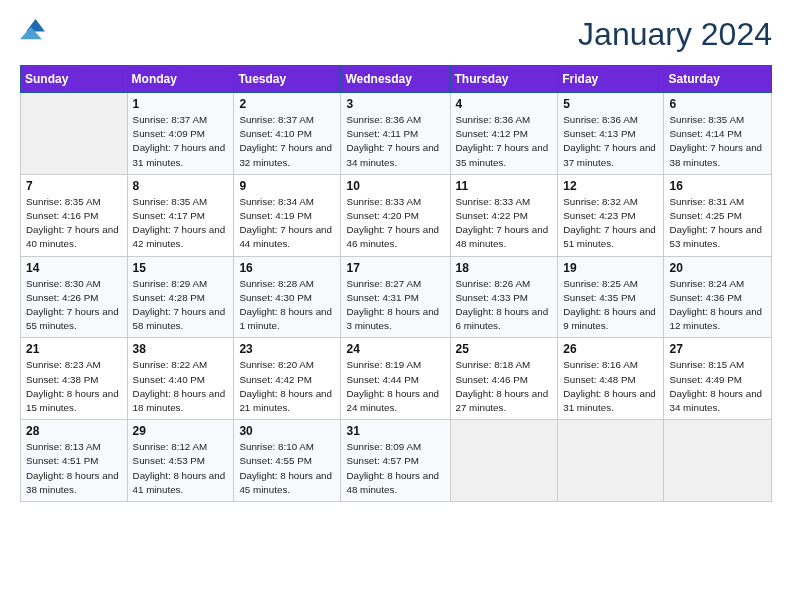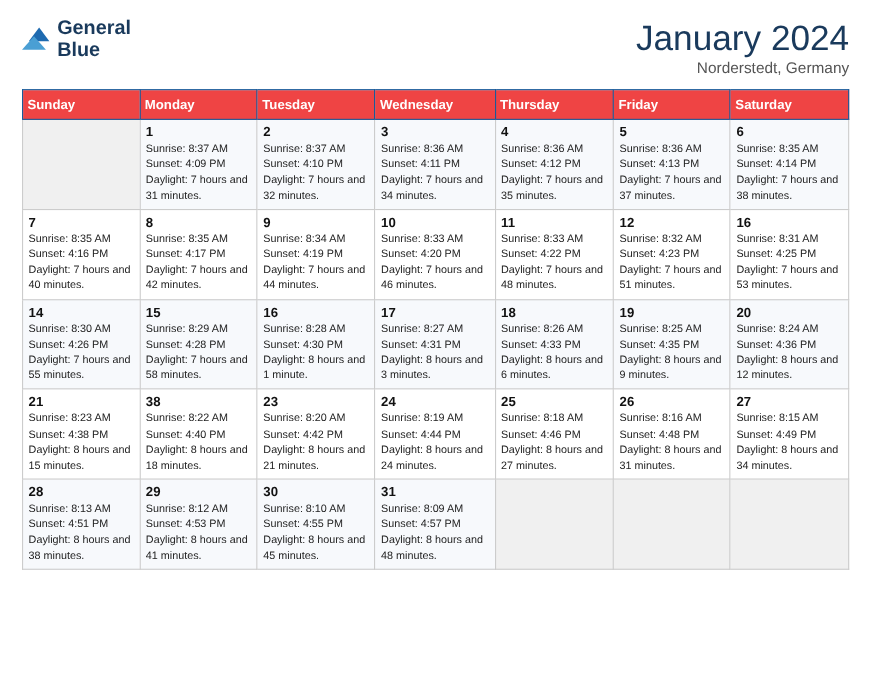--- a/index.html
+++ b/index.html
@@ -45,21 +45,21 @@
     .location {
       font-size: 14px;
       color: #555;
     }
     .calendar {
       width: 100%;
       border-collapse: collapse;
       font-size: 10.5px;
     }
     .calendar thead th {
-      background: #ef4444;
+      background: #6d28d9;
       color: #fff;
       padding: 6px 4px;
       text-align: left;
       font-size: 12px;
       font-weight: bold;
       border: 1px solid #1a5a9a;
     }
     .calendar tbody tr {
       vertical-align: top;
     }
@@ -94,28 +94,23 @@
   </style>
 </head>
 <body>
 
 <div class="header">
   <div class="logo">
     <svg class="logo-icon" viewBox="0 0 36 36">
       <polygon points="20,4 32,20 8,20" fill="#1e6ab0"></polygon>
       <polygon points="14,14 28,30 0,30" fill="#4a9fd4"></polygon>
     </svg>
-    <div class="logo-text">
-      <span>General</span>
-      <span>Blue</span>
-    </div>
   </div>
   <div class="title-block">
     <div class="month-title">January 2024</div>
-    <div class="location">Norderstedt, Germany</div>
   </div>
 </div>
 
 <table class="calendar">
   <thead>
     <tr>
     <th>Sunday</th>
         <th>Monday</th>
         <th>Tuesday</th>
         <th>Wednesday</th>

